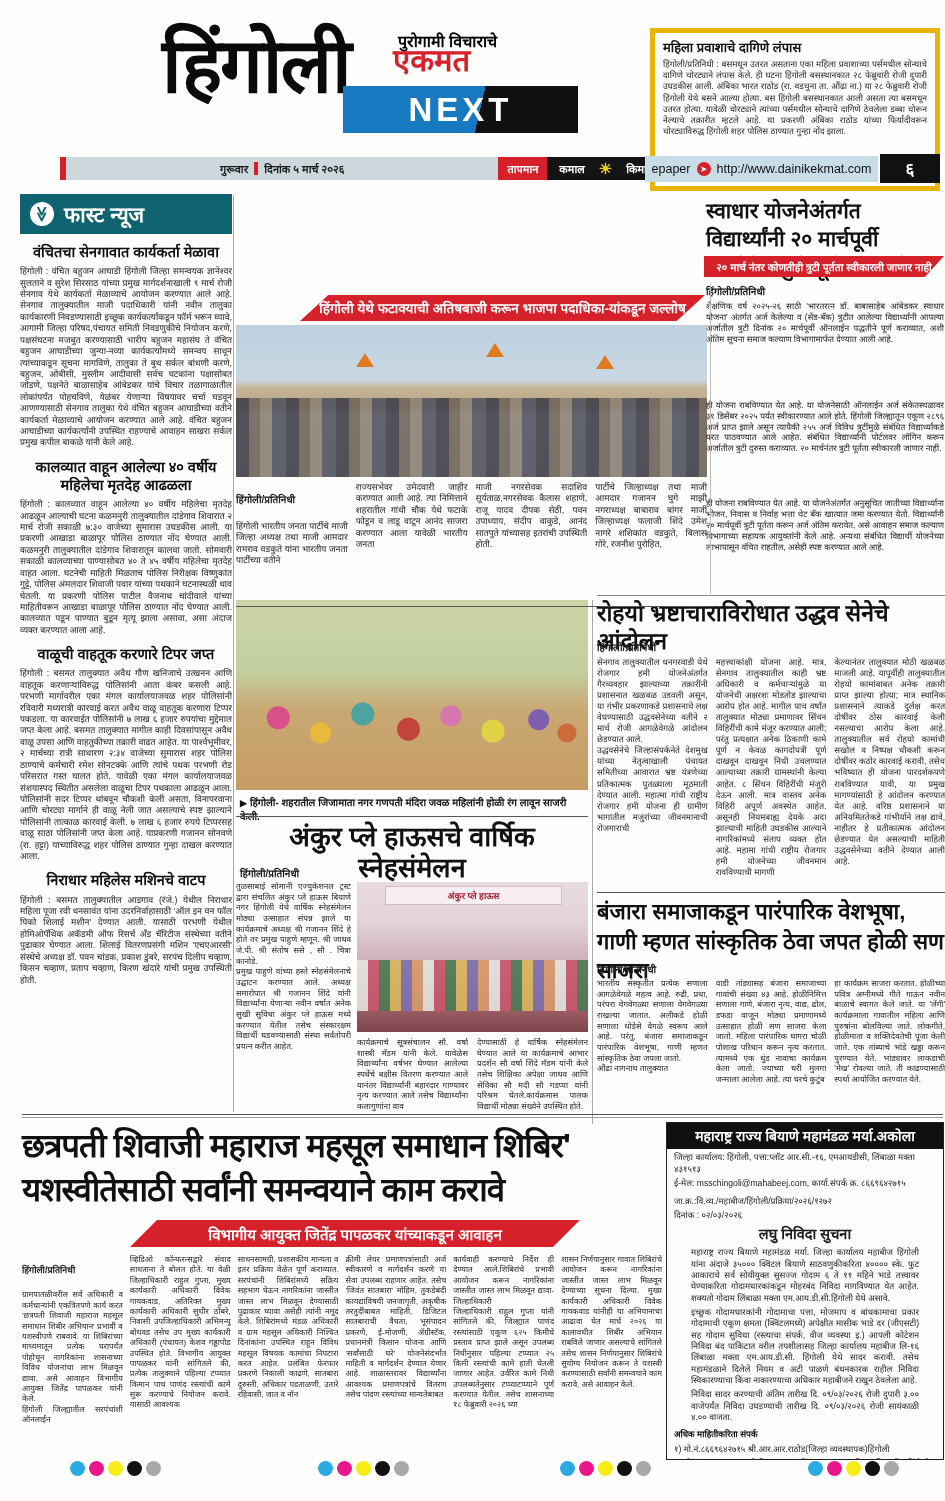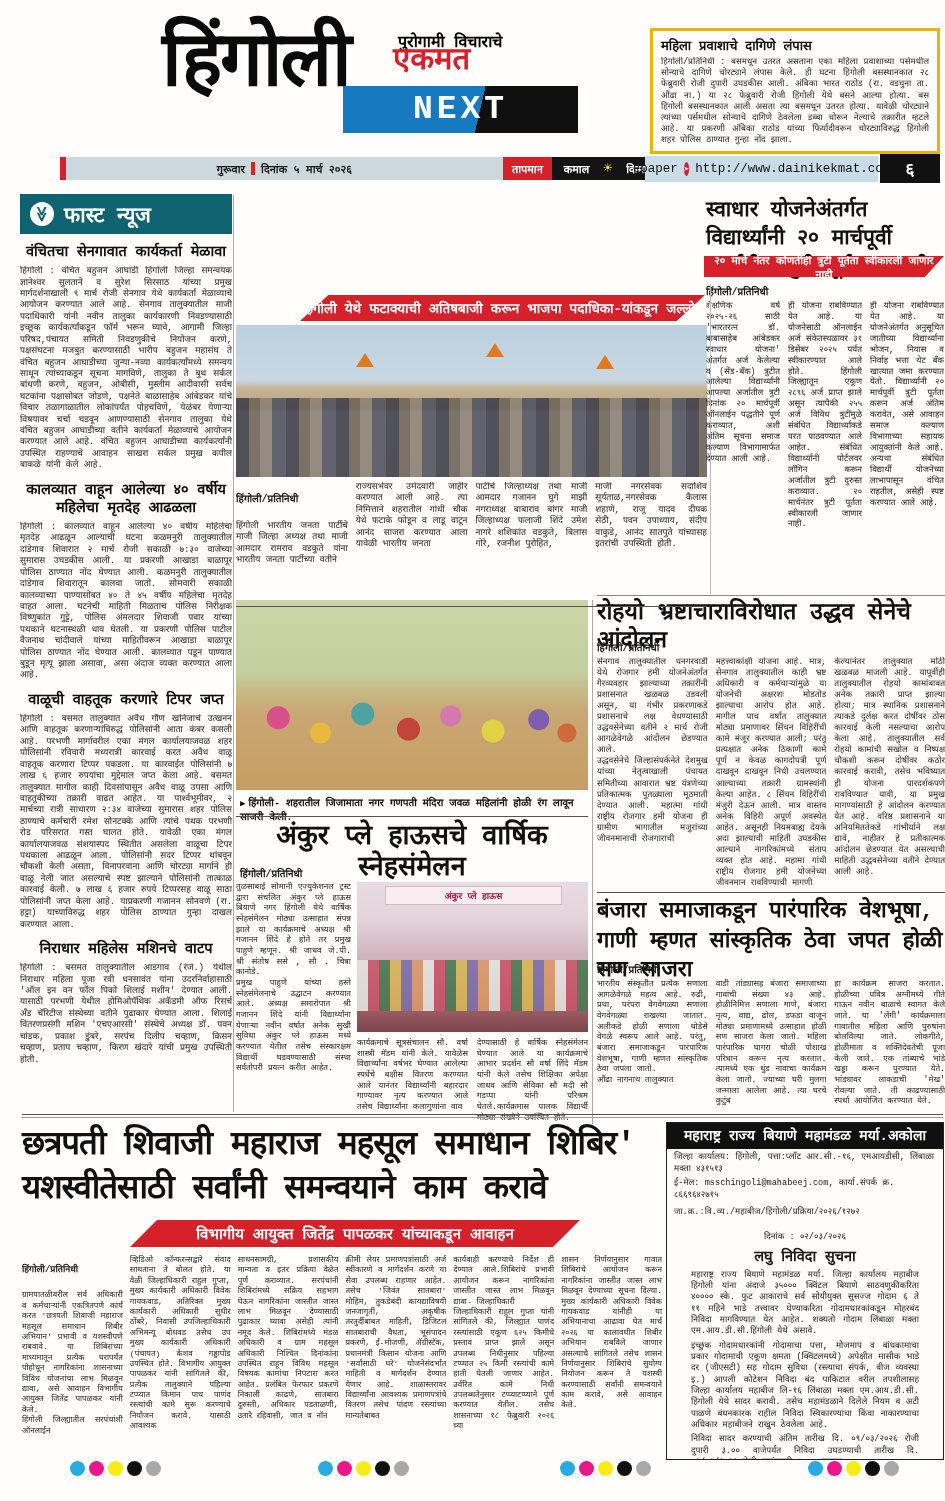--- a/index.html
+++ b/index.html
@@ -1,17 +1,17 @@
 <!DOCTYPE html>
 <html><head>
 <meta charset="utf-8">
 <style>
   html,body{margin:0;padding:0;background:#ffffff;}
   #page{position:relative;width:945px;height:1501px;background:#fffefd;overflow:hidden;
-        font-family:Liberation Mono, monospace;color:#1b1b1b;}
+        font-family:Liberation Sans, sans-serif;color:#1b1b1b;}
   .abs{position:absolute;}
   .body-text{font-size:8.8px;line-height:1.3;color:#1e1e1e;text-align:justify;overflow:hidden;}
   .byline{font-weight:bold;font-size:10px;margin-bottom:3px;}
   .hl{font-weight:bold;color:#111;}
   .cols{display:flex;gap:8px;overflow:hidden;}
   .col{flex:1;white-space:pre-line;}
   .banner{background:#d6202a;color:#fff;font-weight:bold;text-align:center;
           display:flex;align-items:center;justify-content:center;}
   .vline{position:absolute;width:0;border-left:1px solid #9a9a9a;}
   .hline{position:absolute;height:0;border-top:1px solid #555;}
@@ -81,21 +81,21 @@
 </head>
 <body>
 
 <div id="page">
 
   <div class="abs city-title" style="left:162px;top:26px;">हिंगोली</div>
   <div class="abs tagline" style="left:398px;top:30px;">पुरोगामी विचाराचे</div>
   <div class="abs brand" style="left:393px;top:45px;">एकमत</div>
   <div class="abs next-box" style="left:343px;top:86px;width:235px;height:47px;">NEXT</div>
 
-  <div class="abs" style="left:650px;top:28px;width:290px;height:126px;border:3px solid #eab308;padding:5px 8px;box-sizing:border-box;overflow:hidden;">
+  <div class="abs" style="left:650px;top:28px;width:290px;height:163px;border:5px solid #eab308;padding:5px 8px;box-sizing:border-box;overflow:hidden;">
     <div class="hl" style="font-size:13px;margin-bottom:3px;">महिला प्रवाशाचे दागिणे लंपास</div>
     <div class="body-text" style="font-size:8.6px;">हिंगोली/प्रतिनिधी : बसमधून उतरत असताना एका महिला प्रवाशाच्या पर्समधील सोन्याचे दागिणे चोरट्याने लंपास केले. ही घटना हिंगोली बसस्थानकात २८ फेब्रुवारी रोजी दुपारी उघडकीस आली. अंबिका भारत राठोड (रा. वडचुना ता. औंढा ना.) या २८ फेब्रुवारी रोजी हिंगोली येथे बसने आल्या होत्या. बस हिंगोली बसस्थानकात आली असता त्या बसमधून उतरत होत्या. यावेळी चोरट्याने त्यांच्या पर्समधील सोन्याचे दागिणे ठेवलेला डब्बा चोरून नेल्याचे तक्रारीत म्हटले आहे. या प्रकरणी अंबिका राठोड यांच्या फिर्यादीवरून चोरट्याविरुद्ध हिंगोली शहर पोलिस ठाण्यात गुन्हा नोंद झाला.</div>
   </div>
 
   <div class="abs datebar" style="left:35px;top:157px;width:605px;height:23px;">
     <div class="accent"></div>
     <div class="mid">
       <span>गुरूवार</span>
       <span class="sep"></span>
       <span>दिनांक ५ मार्च २०२६</span>
@@ -145,30 +145,30 @@
     <div class="flag" style="left:250px;top:18px;border-bottom:14px solid #e07a1f;"></div>
     <div class="flag" style="left:360px;top:30px;border-bottom:14px solid #e07a1f;"></div>
   </div>
   <div class="abs" style="left:236px;top:482px;width:471px;height:120px;">
     <div class="cols" style="height:100%;">
       <div class="col body-text">
         <div class="byline">हिंगोली/प्रतिनिधी</div>
         <span>हिंगोली भारतीय जनता पार्टीचे माजी जिल्हा अध्यक्ष तथा माजी आमदार रामराव वडकुते यांना भारतीय जनता पार्टीच्या वतीने</span>
       </div>
       <div class="col body-text">राज्यसभेवर उमेदवारी जाहीर करण्यात आली आहे. त्या निमित्ताने शहरातील गांधी चौक येथे फटाके फोडून व लाडू वाटून आनंद साजरा करण्यात आला यावेळी भारतीय जनता</div>
+      <div class="col body-text">माजी नगरसेवक सदाशिव सूर्यताळ,नगरसेवक कैलास शहाणे, राजू यादव दीपक सेठी, पवन उपाध्याय, संदीप वाकुडे, आनंद सातपुते यांच्यासह इतरांची उपस्थिती होती.</div>
       <div class="col body-text">पार्टीचे जिल्हाध्यक्ष तथा माजी आमदार गजानन घुगे माझी नगराध्यक्ष बाबाराव बांगर माजी जिल्हाध्यक्ष फलाजी शिंदे उमेश नागरे शशिकांत वडकुते, बिलास गोरे, रजनीश पुरोहित,</div>
-      <div class="col body-text">माजी नगरसेवक सदाशिव सूर्यताळ,नगरसेवक कैलास शहाणे, राजू यादव दीपक सेठी, पवन उपाध्याय, संदीप वाकुडे, आनंद सातपुते यांच्यासह इतरांची उपस्थिती होती.</div>
     </div>
   </div>
 
   <div class="abs hl" style="left:706px;top:197px;width:236px;font-size:21px;line-height:1.35;">स्वाधार योजनेअंतर्गत विद्यार्थ्यांनी २० मार्चपूर्वी अर्जातील त्रुटी पूर्तता करावी</div>
   <div class="abs banner" style="left:704px;top:256px;width:240px;height:21px;font-size:10.5px;clip-path:polygon(0 0,100% 0,92% 100%,0 100%);">२० मार्च नंतर कोणतीही त्रुटी पूर्तता स्वीकारली जाणार नाही</div>
   <div class="abs" style="left:706px;top:284px;width:238px;height:308px;">
     <div class="byline">हिंगोली/प्रतिनिधी</div>
-    <div class="cols" style="height:288px;">
+    <div class="cols" style="height:288px;flex-direction:column;">
       <div class="col body-text" style="font-size:8.4px;">शैक्षणिक वर्ष २०२५-२६ साठी 'भारतरत्न डॉ. बाबासाहेब आंबेडकर स्वाधार योजना' अंतर्गत अर्ज केलेल्या व (सेंड-बँक) त्रुटीत आलेल्या विद्यार्थ्यांनी आपल्या अर्जातील त्रुटी दिनांक २० मार्चपूर्वी ऑनलाईन पद्धतीने पूर्ण कराव्यात, अशी अंतिम सूचना समाज कल्याण विभागामार्फत देण्यात आली आहे.</div>
       <div class="col body-text" style="font-size:8.4px;">ही योजना राबविण्यात येत आहे. या योजनेसाठी ऑनलाईन अर्ज संकेतस्थळावर ३१ डिसेंबर २०२५ पर्यंत स्वीकारण्यात आले होते. हिंगोली जिल्ह्यातून एकूण २८९६ अर्ज प्राप्त झाले असून त्यापैकी २५५ अर्ज विविध त्रुटींमुळे संबंधित विद्यार्थ्यांकडे परत पाठवण्यात आले आहेत. संबंधित विद्यार्थ्यांनी पोर्टलवर लॉगिन करून अर्जातील त्रुटी दुरुस्त कराव्यात. २० मार्चनंतर त्रुटी पूर्तता स्वीकारली जाणार नाही.</div>
       <div class="col body-text" style="font-size:8.4px;">ही योजना राबविण्यात येत आहे. या योजनेअंतर्गत अनुसूचित जातीच्या विद्यार्थ्यांना भोजन, निवास व निर्वाह भत्ता थेट बँक खात्यात जमा करण्यात येतो. विद्यार्थ्यांनी २० मार्चपूर्वी त्रुटी पूर्तता करून अर्ज अंतिम करावेत, असे आवाहन समाज कल्याण विभागाच्या सहायक आयुक्तांनी केले आहे. अन्यथा संबंधित विद्यार्थी योजनेच्या लाभापासून वंचित राहतील, असेही स्पष्ट करण्यात आले आहे.</div>
     </div>
   </div>
 
   <div class="photo holi-photo" style="left:236px;top:600px;width:352px;height:190px;"></div>
   <div class="abs caption" style="left:240px;top:795px;width:348px;">
     <span class="cap-ic">▶</span><span>हिंगोली- शहरातील जिजामाता नगर गणपती मंदिरा जवळ महिलांनी होळी रंग लावून साजरी केली.</span>
   </div>
@@ -222,21 +222,21 @@
 जिल्हाधिकारी राहुल गुप्ता यांनी सांगितले की, जिल्ह्यात पाणंद रस्त्यांसाठी एकूण ६२५ किमीचे प्रस्ताव प्राप्त झाले असून उपलब्ध निधीनुसार पहिल्या टप्प्यात २५ किमी रस्त्यांची कामे हाती घेतली जाणार आहेत. उर्वरित कामे निधी उपलब्धतेनुसार टप्प्याटप्प्याने पूर्ण करण्यात येतील. तसेच शासनाच्या १८ फेब्रुवारी २०२६ च्या</div>
       <div class="col body-text" style="font-size:8px;">शासन निर्णयानुसार गावात शिबिरांचे आयोजन करून नागरिकांना जास्तीत जास्त लाभ मिळवून देण्याच्या सूचना दिल्या. मुख्य कार्यकारी अधिकारी विवेक गायकवाड यांनीही या अभियानाचा आढावा घेत मार्च २०२६ या कालावधीत शिबीर अभियान राबविले जाणार असल्याचे सांगितले तसेच शासन निर्णयानुसार शिबिरांचे सुयोग्य नियोजन करून ते यशस्वी करण्यासाठी सर्वांनी समन्वयाने काम करावे, असे आवाहन केले.</div>
     </div>
   </div>
 
   <div class="abs notice" style="left:666px;top:1122px;width:278px;height:338px;box-sizing:border-box;overflow:hidden;">
     <div class="notice-head">महाराष्ट्र राज्य बियाणे महामंडळ मर्या.अकोला</div>
     <div class="small">जिल्हा कार्यालय: हिंगोली, पत्ता:प्लॉट आर.सी.-१६, एमआयडीसी, लिंबाळा मक्ता ४३१५१३</div>
     <div class="small">ई-मेल: msschingoli@mahabeej.com, कार्या.संपर्क क्र. ८६६९६४२७१५</div>
     <div class="small" style="margin-top:3px;">जा.क्र.:वि.व्य./महाबीज/हिंगोली/प्रक्रिया/२०२६/१२७२</div>
-    <div class="small" style="text-align:center;margin-top:11px;">दिनांक : ०२/०३/२०२६</div>
+    <div class="small" style="text-align:left;">दिनांक : ०२/०३/२०२६</div>
     <div class="ttl">लघु निविदा सुचना</div>
     <p>महाराष्ट्र राज्य बियाणे महामंडळ मर्या. जिल्हा कार्यालय महाबीज हिंगोली यांना अंदाजे ३५००० क्विंटल बियाणे साठवणुकीकरिता ४०००० स्के. फुट आकाराचे सर्व सोयीयुक्त सुसज्ज गोदाम ६ ते ११ महिने भाडे तत्त्वावर घेण्याकरिता गोदामधारकांकडून मोहरबंद निविदा मागविण्यात येत आहेत. शक्यतो गोदाम लिंबाळा मक्ता एम.आय.डी.सी.हिंगोली येथे असावे.</p>
     <p>इच्छुक गोदामधारकांनी गोदामाचा पत्ता, मोजमाप व बांधकामाचा प्रकार गोदामाची एकूण क्षमता (क्विंटलमध्ये) अपेक्षीत मासीक भाडे दर (जीएसटी) सह गोदाम सुविधा (रस्त्याचा संपर्क, वीज व्यवस्था इ.) आपली कोटेशन निविदा बंद पाकिटात वरील तपशीलासह जिल्हा कार्यालय महाबीज लि-१६ लिंबाळा मक्ता एम.आय.डी.सी. हिंगोली येथे सादर करावी. तसेच महामंडळाने दिलेले नियम व अटी पाळणे बंधनकारक राहील निविदा स्विकारण्याचा किंवा नाकारण्याचा अधिकार महाबीजने राखुन ठेवलेला आहे.</p>
     <p>निविदा सादर करण्याची अंतिम तारीख दि. ०९/०३/२०२६ रोजी दुपारी ३.०० वाजेपर्यंत निविदा उघडण्याची तारीख दि. ०९/०३/२०२६ रोजी सायंकाळी ४.०० वाजता.</p>
     <div class="small hl">अधिक माहितीकरिता संपर्क</div>
     <div class="small">१) मो.नं.८६६९६४२७१५ श्री.आर.आर.राठोड(जिल्हा व्यवस्थापक)हिंगोली</div>
     <div class="small">२) मो.नं.८६६९६४२८६७ श्री.बि.एम.पवार (केंद्र व्यवस्थापक) बिज प्रक्रिया केंद्र हिंगोली</div>
     <div class="small" style="text-align:center;font-weight:bold;">स्वाक्षरी</div>
 
   </div>

